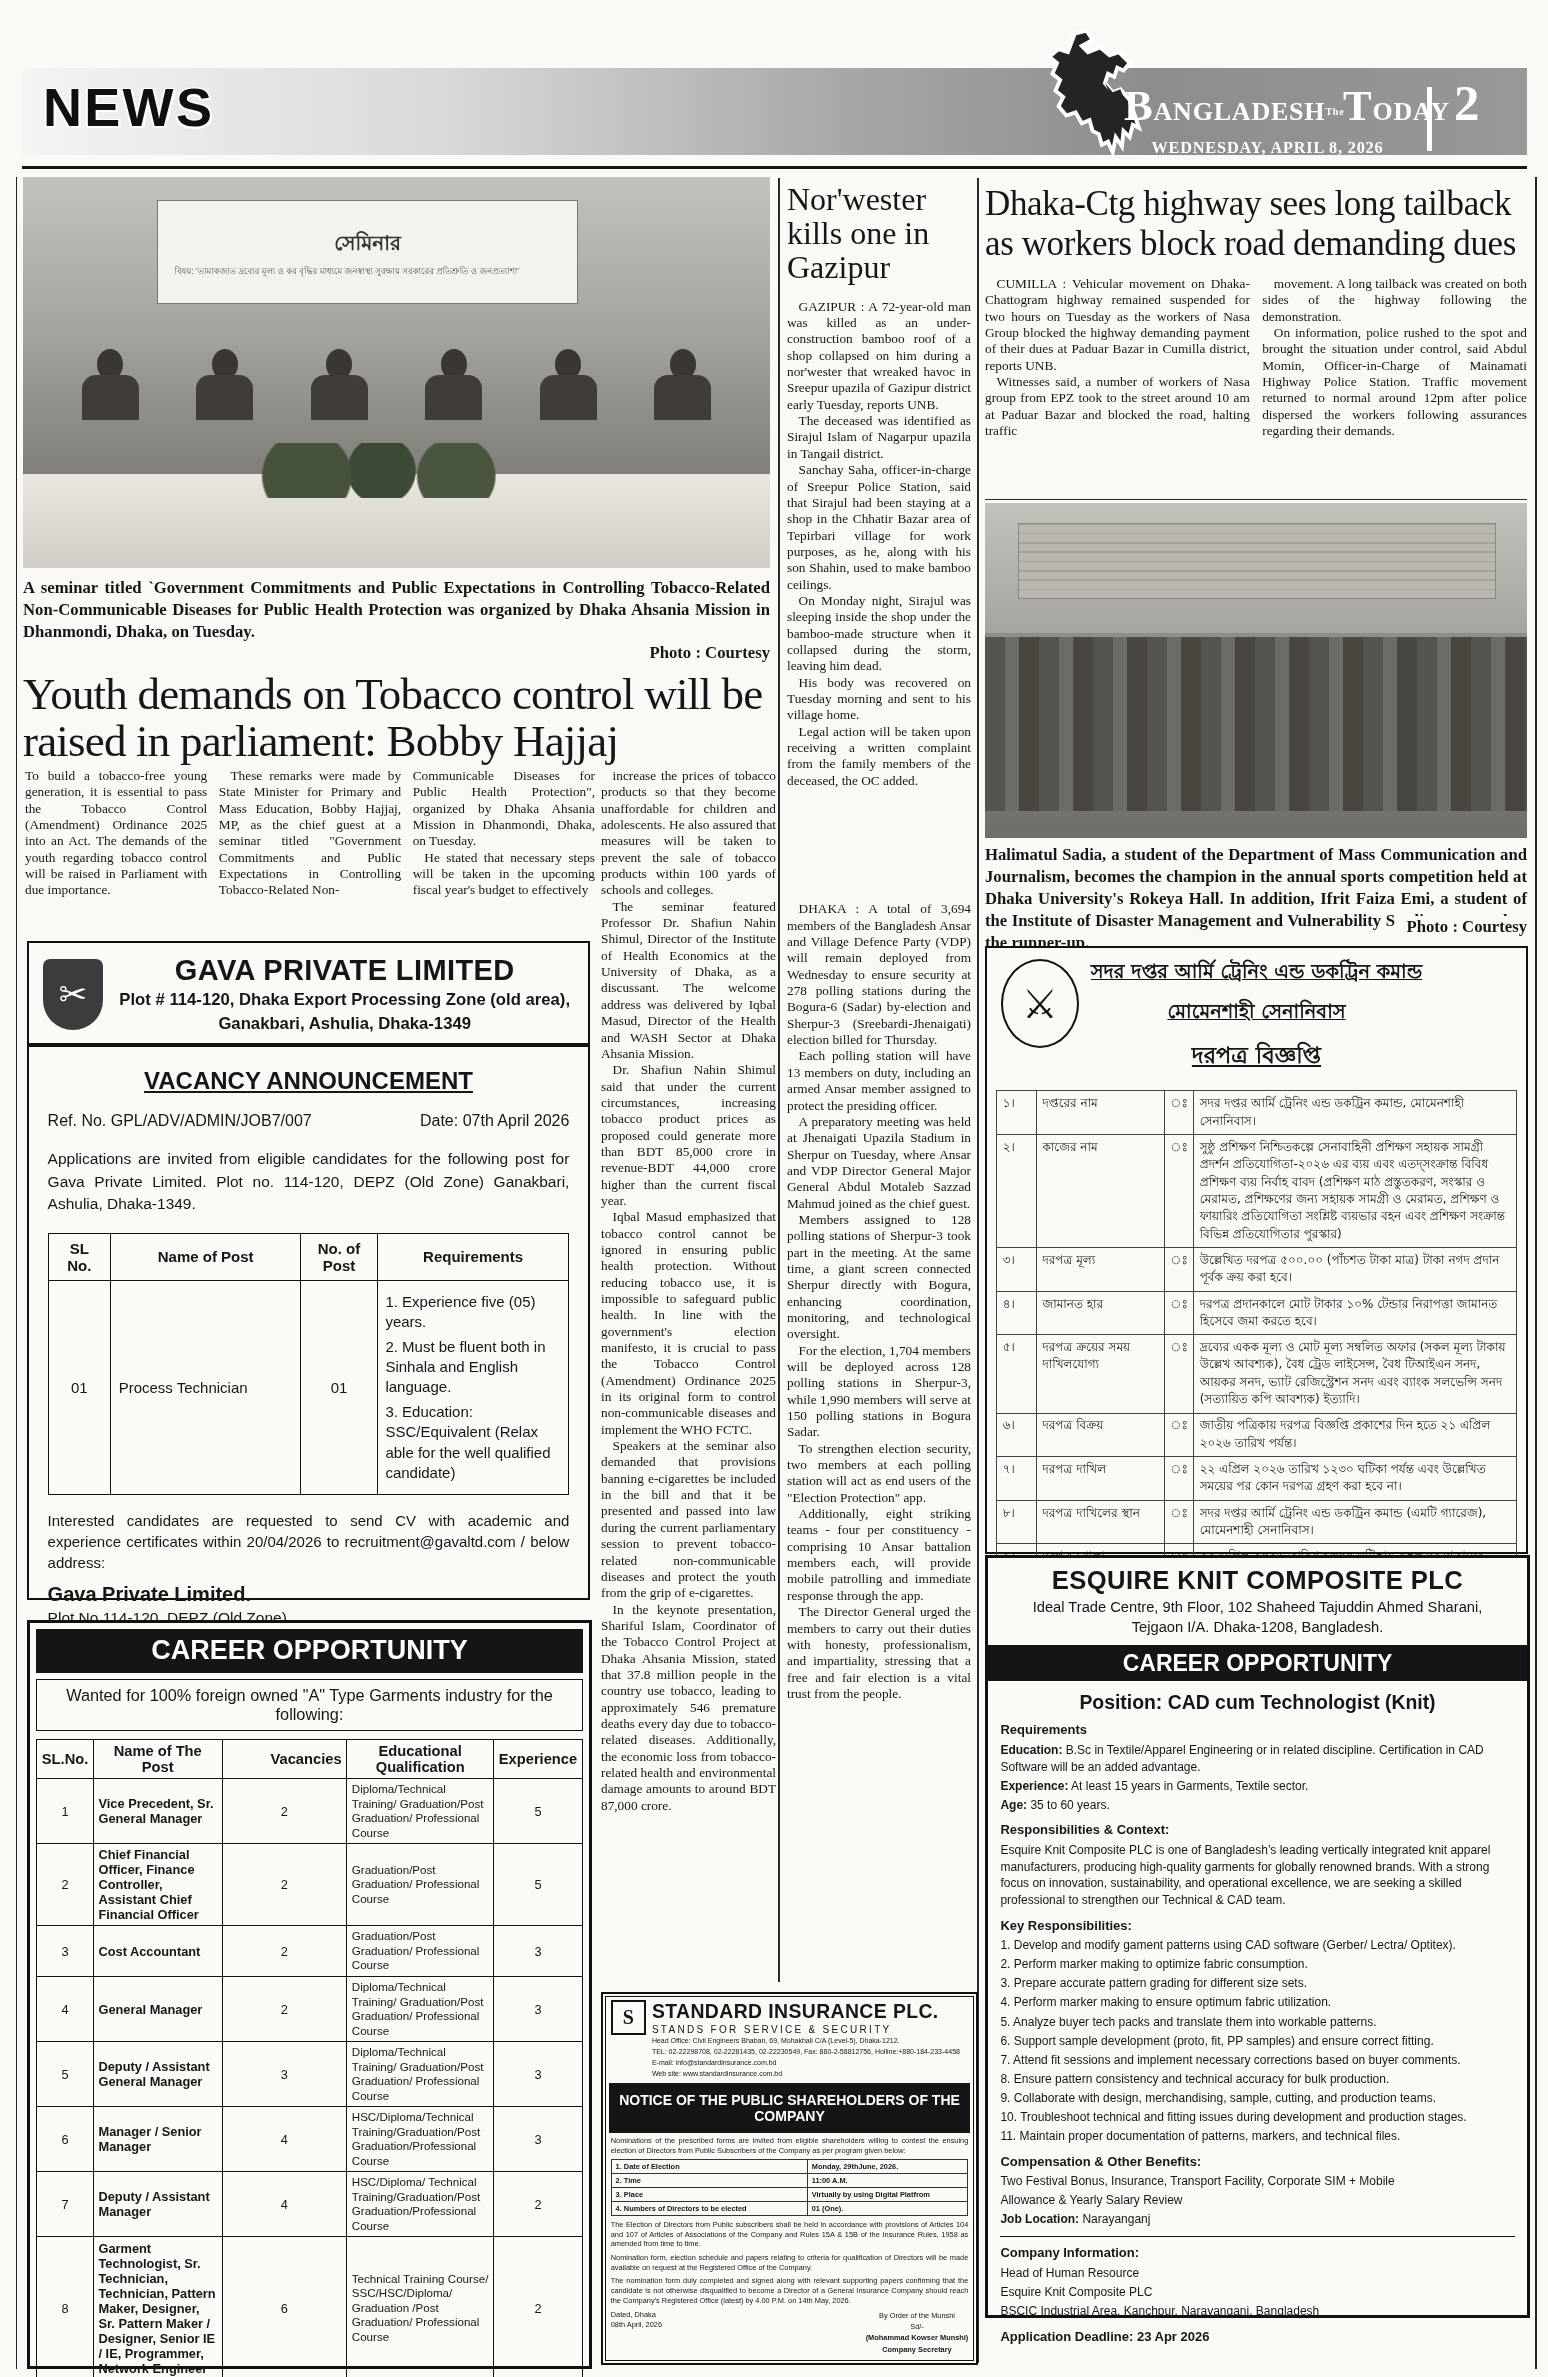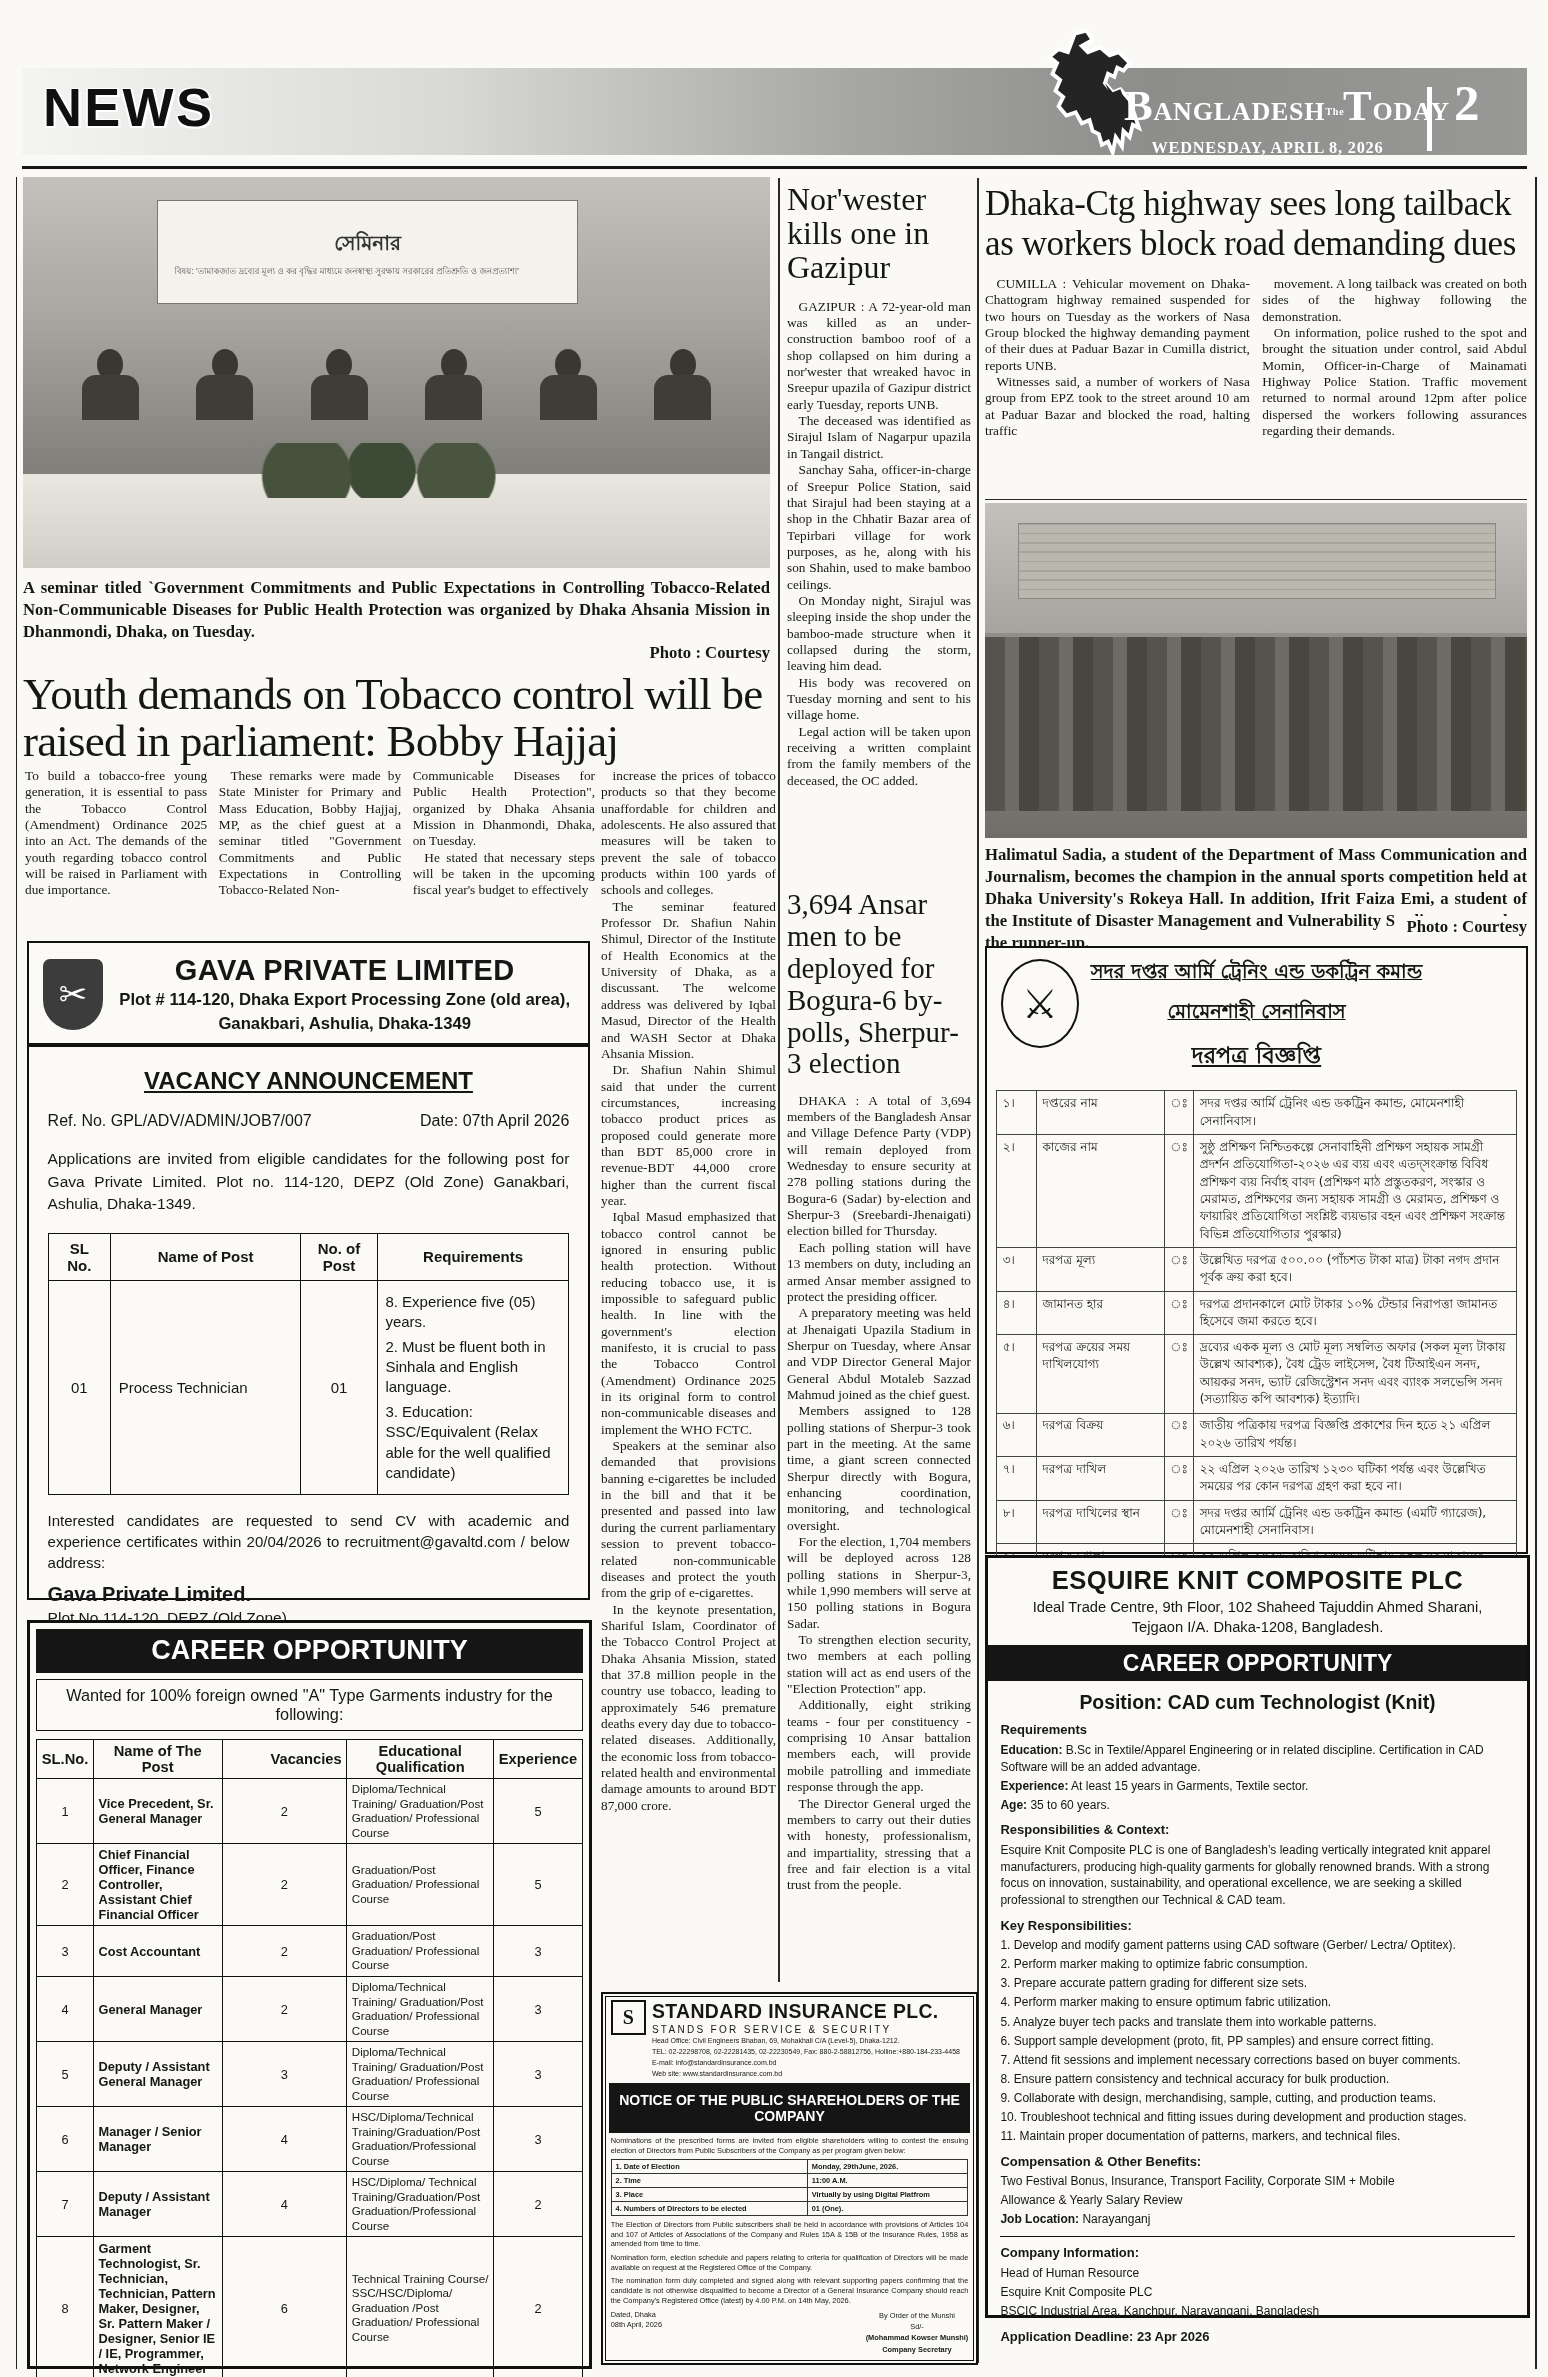--- a/index.html
+++ b/index.html
@@ -251,21 +251,20 @@
         <p>GAZIPUR : A 72-year-old man was killed as an under-construction bamboo roof of a shop collapsed on him during a nor'wester that wreaked havoc in Sreepur upazila of Gazipur district early Tuesday, reports UNB.</p>
         <p>The deceased was identified as Sirajul Islam of Nagarpur upazila in Tangail district.</p>
         <p>Sanchay Saha, officer-in-charge of Sreepur Police Station, said that Sirajul had been staying at a shop in the Chhatir Bazar area of Tepirbari village for work purposes, as he, along with his son Shahin, used to make bamboo ceilings.</p>
         <p>On Monday night, Sirajul was sleeping inside the shop under the bamboo-made structure when it collapsed during the storm, leaving him dead.</p>
         <p>His body was recovered on Tuesday morning and sent to his village home.</p>
         <p>Legal action will be taken upon receiving a written complaint from the family members of the deceased, the OC added.</p>
       </div>
   </div>
 
   <div class="abs" style="left:787px;top:889px;width:184px;height:1092px;">
-    <div class="headline-sm">3,694 Ansar men to be deployed for Bogura-6 by-polls, Sherpur-3 election</div>
     <div class="bodytext clip" style="margin-top:12.4px;height:945px;">
         <p>DHAKA : A total of 3,694 members of the Bangladesh Ansar and Village Defence Party (VDP) will remain deployed from Wednesday to ensure security at 278 polling stations during the Bogura-6 (Sadar) by-election and Sherpur-3 (Sreebardi-Jhenaigati) election billed for Thursday.</p>
         <p>Each polling station will have 13 members on duty, including an armed Ansar member assigned to protect the presiding officer.</p>
         <p>A preparatory meeting was held at Jhenaigati Upazila Stadium in Sherpur on Tuesday, where Ansar and VDP Director General Major General Abdul Motaleb Sazzad Mahmud joined as the chief guest.</p>
         <p>Members assigned to 128 polling stations of Sherpur-3 took part in the meeting. At the same time, a giant screen connected Sherpur directly with Bogura, enhancing coordination, monitoring, and technological oversight.</p>
         <p>For the election, 1,704 members will be deployed across 128 polling stations in Sherpur-3, while 1,990 members will serve at 150 polling stations in Bogura Sadar.</p>
         <p>To strengthen election security, two members at each polling station will act as end users of the "Election Protection" app.</p>
         <p>Additionally, eight striking teams - four per constituency - comprising 10 Ansar battalion members each, will provide mobile patrolling and immediate response through the app.</p>
         <p>The Director General urged the members to carry out their duties with honesty, professionalism, and impartiality, stressing that a free and fair election is a vital trust from the people.</p>
       </div>
@@ -316,21 +315,21 @@
           <th style="width:46px;">SL No.</th>
           <th style="width:174px;">Name of Post</th>
           <th style="width:60px;">No. of Post</th>
           <th>Requirements</th>
         </tr>
         <tr>
           <td class="ctr">01</td>
           <td>Process Technician</td>
           <td class="ctr">01</td>
           <td>
-                <div class="req-line">8. Experience five (05) years.</div>
+                <div class="req-line">1. Experience five (05) years.</div>
                 <div class="req-line">2. Must be fluent both in Sinhala and English language.</div>
                 <div class="req-line">3. Education: SSC/Equivalent (Relax able for the well qualified candidate)</div>
               </td>
         </tr>
       </tbody>
         </table>
       <div class="gava-outro">Interested candidates are requested to send CV with academic and experience certificates within 20/04/2026 to recruitment@gavaltd.com / below address:</div>
       <div class="gava-co">Gava Private Limited.</div>
       <div class="gava-co-addr">Plot No.114-120, DEPZ (Old Zone)</div>
       <div class="gava-co-addr">Ganakbari, Ashulia, Dhaka-1349</div>

